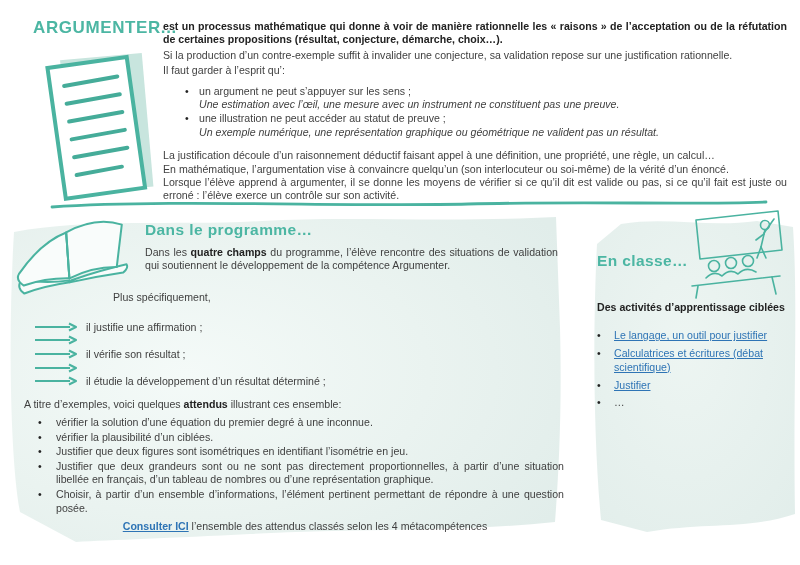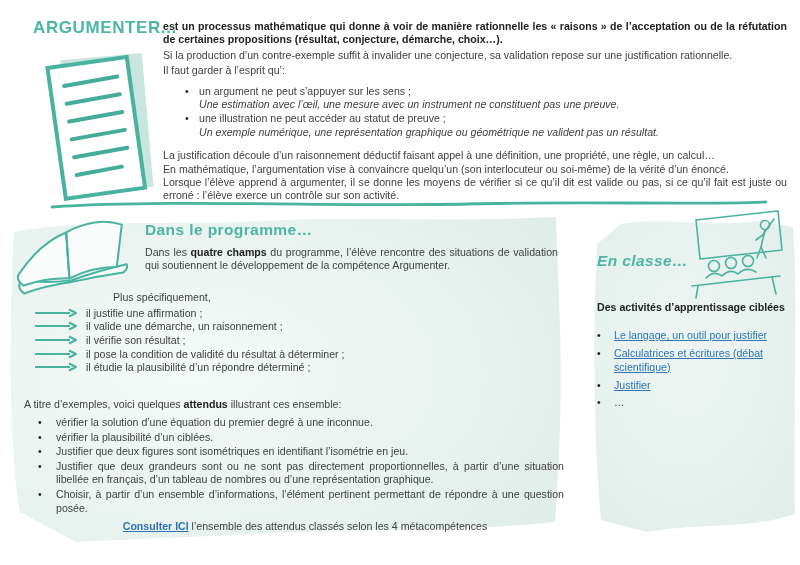--- a/index.html
+++ b/index.html
@@ -29,34 +29,34 @@
   .closing{margin-top:10px;text-align:justify;}
   .closing span{display:block;}
   
   .swoosh{left:48px;top:196px;}
   
   .panel-svg{pointer-events:none;}
   
   .prog-title{left:145px;top:221px;}
   .prog-intro{left:145px;top:246px;width:413px;font-size:10.6px;line-height:13px;text-align:justify;}
   .prog-lead{left:113px;top:291px;font-size:10.6px;}
-  .arrow-list{left:33px;top:306px;font-size:10.6px;}
+  .arrow-list{left:33px;top:320px;font-size:10.6px;}
   .arrow-row{display:flex;align-items:center;height:13.6px;}
   .arrow-row svg{margin-right:9px;flex:none;}
   .examples-intro{left:24px;top:398px;font-size:10.6px;}
   .examples-list{left:24px;top:416px;width:540px;margin:0;padding:0;list-style:none;font-size:10.6px;line-height:13.6px;}
   .examples-list li{display:flex;margin-bottom:1px;}
   .examples-list .dot{width:18px;margin-left:14px;flex:none;color:#222;}
   .examples-list .txt{text-align:justify;}
   .prog-footer{left:60px;top:520px;width:490px;font-size:10.6px;text-align:center;}
   b.inline{font-weight:700;color:#222;}
   a.doc-link{color:#2e74b5;text-decoration:underline;cursor:pointer;}
   .prog-footer a{font-weight:700;}
   
-  .classe-title{left:597px;top:252px;font-style:italic;}
+  .classe-title{left:597px;top:252px;}
   .classe-sub{left:597px;top:301px;width:190px;font-size:10.6px;font-weight:700;color:#222;}
   .classe-list{left:597px;top:328px;width:185px;margin:0;padding:0;list-style:none;font-size:10.6px;line-height:14.5px;}
   .classe-list li{display:flex;margin-bottom:3px;}
   .classe-list .dot{width:17px;flex:none;color:#222;}
 </style>
 </head>
 <body>
 
 <svg class="abs panel-svg" style="left:0;top:208px;" width="570" height="347" viewBox="0 0 570 347" preserveAspectRatio="none">
   <defs>
@@ -155,42 +155,40 @@
         <line x1="2" y1="5" x2="37" y2="5" stroke="#4ab3a0" stroke-width="2"></line>
         <path d="M36 1.5 L43 5 L36 8.5" fill="none" stroke="#4ab3a0" stroke-width="2" stroke-linejoin="round"></path>
       </svg>
     <span>il justifie une affirmation ;</span>
   </div>
   <div class="arrow-row">
     <svg width="44" height="10" viewBox="0 0 44 10">
         <line x1="2" y1="5" x2="37" y2="5" stroke="#4ab3a0" stroke-width="2"></line>
         <path d="M36 1.5 L43 5 L36 8.5" fill="none" stroke="#4ab3a0" stroke-width="2" stroke-linejoin="round"></path>
       </svg>
-    <span>il valide une démarche, un raisonnement ;</span>
   </div>
   <div class="arrow-row">
     <svg width="44" height="10" viewBox="0 0 44 10">
         <line x1="2" y1="5" x2="37" y2="5" stroke="#4ab3a0" stroke-width="2"></line>
         <path d="M36 1.5 L43 5 L36 8.5" fill="none" stroke="#4ab3a0" stroke-width="2" stroke-linejoin="round"></path>
       </svg>
     <span>il vérifie son résultat ;</span>
   </div>
   <div class="arrow-row">
     <svg width="44" height="10" viewBox="0 0 44 10">
         <line x1="2" y1="5" x2="37" y2="5" stroke="#4ab3a0" stroke-width="2"></line>
         <path d="M36 1.5 L43 5 L36 8.5" fill="none" stroke="#4ab3a0" stroke-width="2" stroke-linejoin="round"></path>
       </svg>
-    <span>il pose la condition de validité du résultat à déterminer ;</span>
-  </div>
-  <div class="arrow-row">
-    <svg width="44" height="10" viewBox="0 0 44 10">
-        <line x1="2" y1="5" x2="37" y2="5" stroke="#4ab3a0" stroke-width="2"></line>
-        <path d="M36 1.5 L43 5 L36 8.5" fill="none" stroke="#4ab3a0" stroke-width="2" stroke-linejoin="round"></path>
-      </svg>
-    <span>il étudie la plausibilité d’un répondre déterminé ;</span>
+  </div>
+  <div class="arrow-row">
+    <svg width="44" height="10" viewBox="0 0 44 10">
+        <line x1="2" y1="5" x2="37" y2="5" stroke="#4ab3a0" stroke-width="2"></line>
+        <path d="M36 1.5 L43 5 L36 8.5" fill="none" stroke="#4ab3a0" stroke-width="2" stroke-linejoin="round"></path>
+      </svg>
+    <span>il étudie la développement d’un résultat déterminé ;</span>
   </div>
 </div>
 
 <div class="abs examples-intro"><span>A titre d’exemples, voici quelques </span><b class="inline">attendus</b><span>  illustrant ces ensemble:</span></div>
 
 <ul class="abs examples-list">
   <li>
       <span class="dot">•</span>
       <div class="txt">vérifier la solution d’une équation du premier degré à une inconnue.</div>
     </li>

